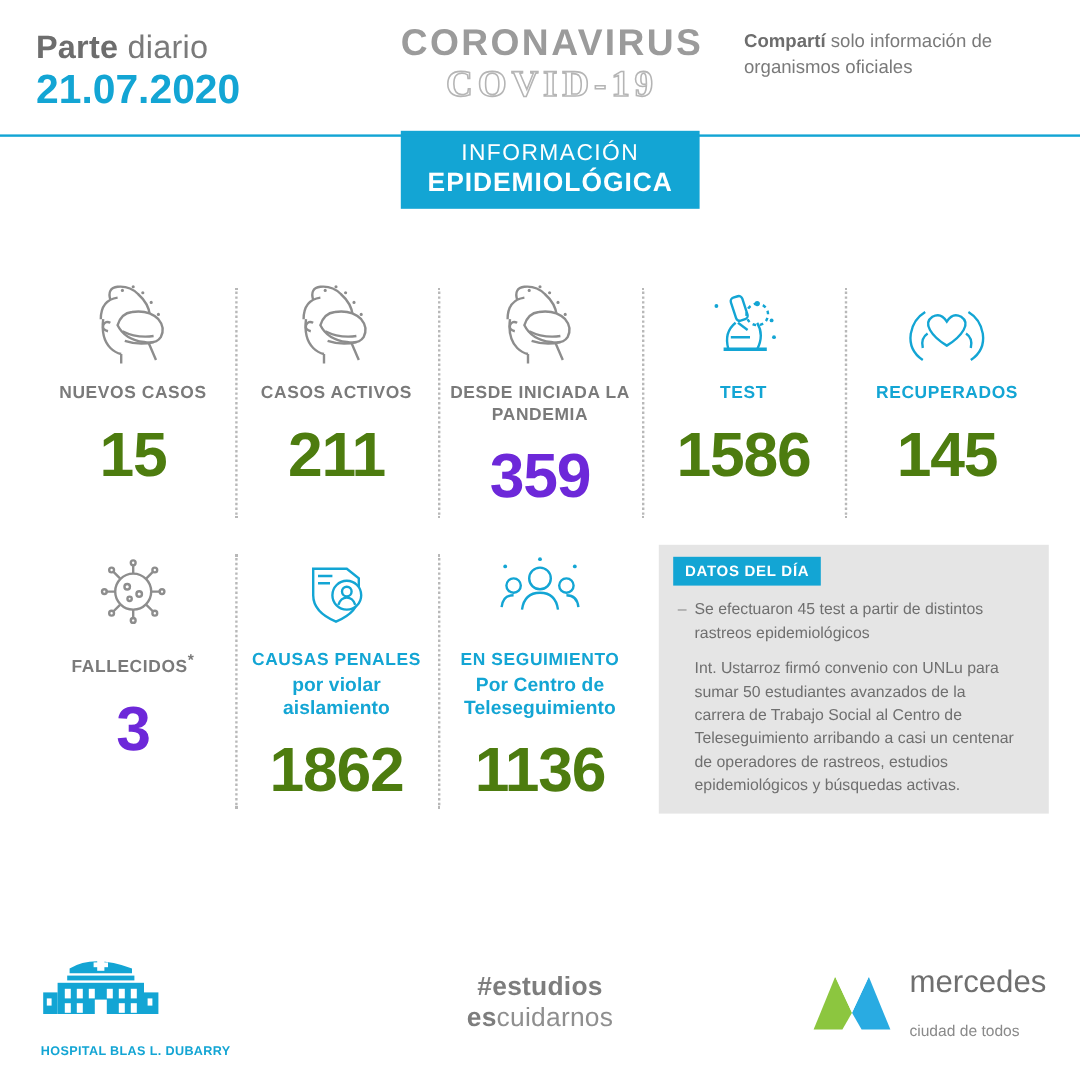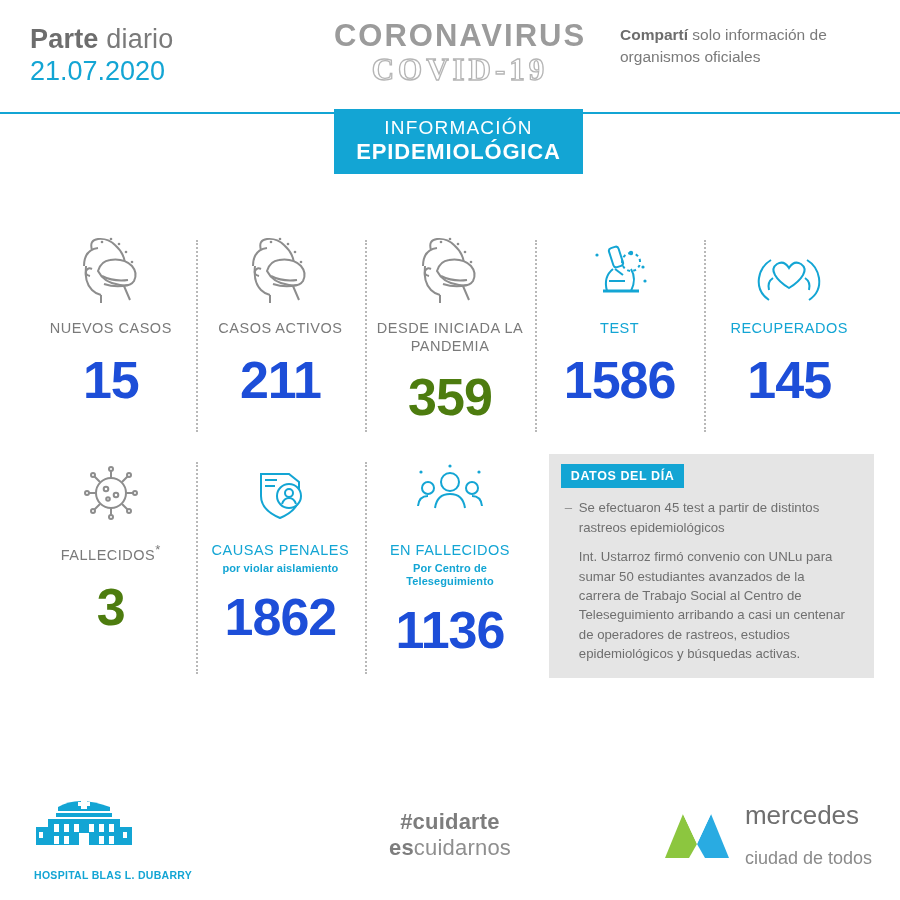--- a/index.html
+++ b/index.html
@@ -20,21 +20,21 @@
     padding: 18px 30px 0 30px;
     position: relative;
   }
   .header-left { width: 270px; padding-top: 6px; }
   .header-left .line1 {
     font-size: 27px; color: #7a7a7a; letter-spacing: .2px; line-height: 1.12;
   }
   .header-left .line1 b { color: #6d6d6d; font-weight: bold; }
   .header-left .line1 .thin { font-weight: normal; }
   .header-left .line2 {
-    font-size: 27px; font-weight: normal; color: #13a5d4; margin-top: 2px;
+    font-size: 34px; font-weight: bold; color: #13a5d4; margin-top: 2px;
   }
   .header-center {
     flex: 1; text-align: center; padding-top: 2px;
   }
   .header-center .corona {
     font-size: 31px; font-weight: bold; color: #9b9b9b;
     letter-spacing: 2px; line-height: 1.05;
   }
   .header-center .covid {
     font-size: 31px; font-weight: bold; letter-spacing: 4px;
@@ -81,35 +81,35 @@
     min-height: 222px;
     display: flex; flex-direction: column; align-items: center;
   }
   .cell.divider::before {
     content: "";
     position: absolute; left: 0; top: 14px; bottom: 16px;
     border-left: 2px dotted #b8b8b8;
   }
   .cell .icon { height: 74px; display: flex; align-items: center; justify-content: center; }
   .cell .label {
-    font-size: 14.5px; font-weight: normal; letter-spacing: .5px;
+    font-size: 14.5px; font-weight: bold; letter-spacing: .5px;
     color: #7a7a7a; line-height: 1.2; margin-top: 12px;
   }
   .cell .label.blue { color: #13a5d4; }
   .cell .sublabel {
-    font-size: 11px; font-weight: bold; letter-spacing: .1px;
+    font-size: 16px; font-weight: bold; letter-spacing: .1px;
     line-height: 1.2; margin-top: 2px;
   }
   .cell .sublabel.blue { color: #13a5d4; }
   .cell .value {
     font-size: 52px; font-weight: bold; line-height: 1;
     margin-top: 16px; letter-spacing: -1px;
   }
-  .value.blue { color: #1d4ed8; }
-  .value.grey { color: #4d7c0f; }
+  .value.blue { color: #4d7c0f; }
+  .value.grey { color: #6d28d9; }
   .sup { font-size: 13px; vertical-align: super; }
 
   
   .datos {
     grid-column: 4 / span 2;
     background: #e5e5e5;
     margin: 6px 0 12px 14px;
     padding: 0 0 14px 0;
     position: relative;
     min-height: 222px;
@@ -143,21 +143,21 @@
     font-size: 10.5px; font-weight: bold; color: #13a5d4;
     letter-spacing: .3px; margin-top: 14px; margin-left: 6px;
   }
   .f-center { flex: 1; text-align: center; }
   .f-center .l1 { font-size: 22px; color: #8f8f8f; letter-spacing: .2px; }
   .f-center .l1 b { color: #7d7d7d; }
   .f-center .l2 { font-size: 22px; color: #8f8f8f; letter-spacing: .2px; }
   .f-center .l2 b { color: #7d7d7d; }
   .f-right { width: 300px; display: flex; align-items: center; justify-content: flex-end; gap: 10px; }
   .f-right .m-text .m1 { font-size: 26px; color: #6f6f6f; line-height: 1; }
-  .f-right .m-text .m2 { font-size: 18px; color: #8a8a8a; margin-top: 20px; }
+  .f-right .m-text .m2 { font-size: 13px; color: #8a8a8a; margin-top: 20px; }
 </style>
 </head>
 <body>
 
 <div class="header">
   <div class="header-left">
     <div class="line1"><b>Parte</b><span class="thin"> diario</span></div>
     <div class="line2">21.07.2020</div>
   </div>
   <div class="header-center">
@@ -321,21 +321,21 @@
         <path d="M24 46 q2 -14 15 -14 q13 0 15 14"></path>
         <circle cx="17" cy="26" r="6"></circle>
         <path d="M7 44 q1 -10 10 -10"></path>
         <circle cx="61" cy="26" r="6"></circle>
         <path d="M71 44 q-1 -10 -10 -10"></path>
         <circle cx="10" cy="10" r="1.6" fill="#13a5d4" stroke="none"></circle>
         <circle cx="68" cy="10" r="1.6" fill="#13a5d4" stroke="none"></circle>
         <circle cx="39" cy="4" r="1.6" fill="#13a5d4" stroke="none"></circle>
       </svg>
     </div>
-    <div class="label blue">EN FALLECIDOS</div>
+    <div class="label blue">EN SEGUIMIENTO</div>
     <div class="sublabel blue">Por Centro de Teleseguimiento</div>
     <div class="value blue">1136</div>
   </div>
 
   <div class="datos">
     <div class="datos-title">DATOS DEL DÍA</div>
     <p class="first">Se efectuaron 45 test a partir de distintos rastreos epidemiológicos</p>
     <p>Int. Ustarroz firmó convenio con UNLu para sumar 50 estudiantes avanzados de la carrera de Trabajo Social al Centro de Teleseguimiento arribando a casi un centenar de operadores de rastreos, estudios epidemiológicos y búsquedas activas.</p>
   </div>
 
@@ -366,21 +366,21 @@
         <rect x="11" y="43" width="4" height="6"></rect>
         <rect x="95" y="43" width="4" height="6"></rect>
         <rect x="53" y="10" width="6" height="10"></rect>
         <rect x="50" y="13" width="12" height="4"></rect>
       </g>
     </svg>
     <div class="hosp-label">HOSPITAL BLAS L. DUBARRY</div>
   </div>
 
   <div class="f-center">
-    <div class="l1"><b>#cuidarte</b></div>
+    <div class="l1"><b>#estudios</b></div>
     <div class="l2"><b>es</b><span>cuidarnos</span></div>
   </div>
 
   <div class="f-right">
     <svg width="76" height="62" viewBox="0 0 76 62">
       <path d="M6 54 L24 10 L38 40 L30 54 Z" fill="#8cc63f"></path>
       <path d="M38 40 L52 10 L70 54 L46 54 Z" fill="#29abe2"></path>
       <path d="M24 10 L38 40 L52 10 L44 10 L38 24 L32 10 Z" fill="#ffffff"></path>
     </svg>
     <div class="m-text">

